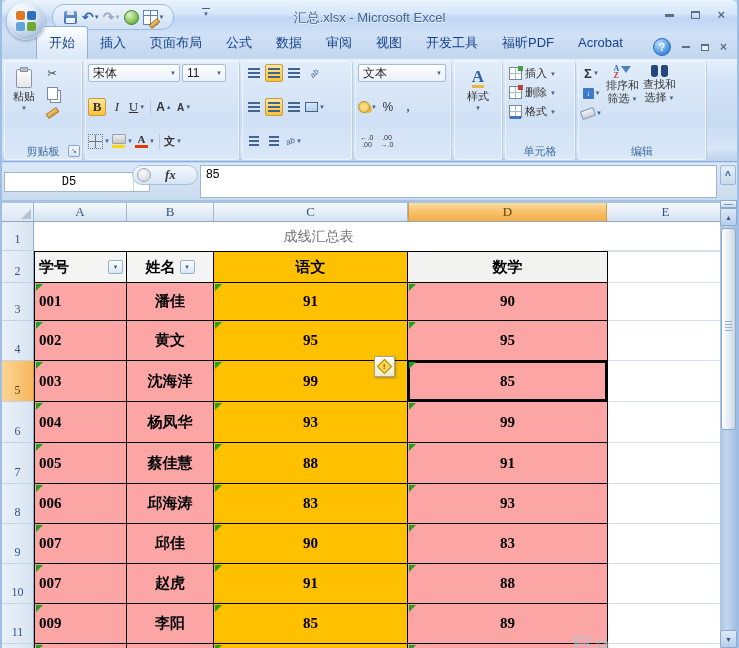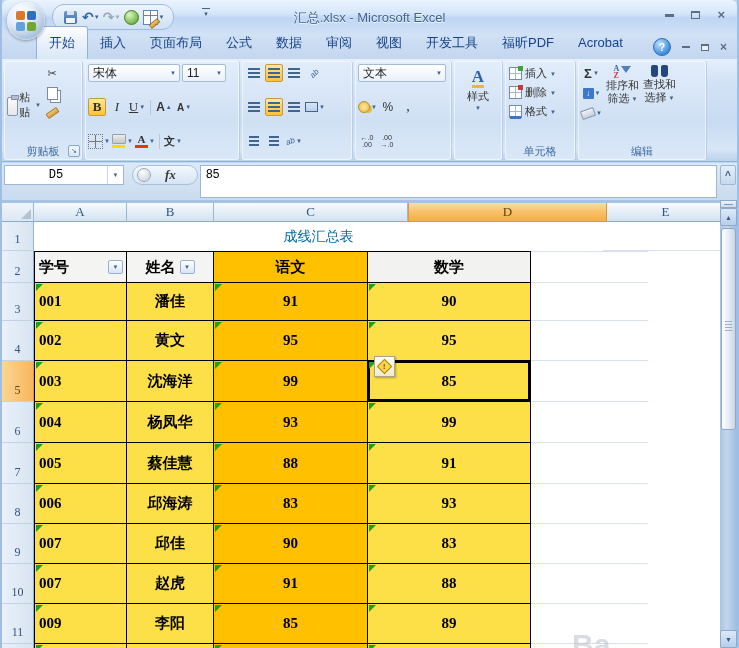--- a/index.html
+++ b/index.html
@@ -68,21 +68,21 @@
   .launcher{position:absolute;right:2px;bottom:3px;width:10px;height:10px;border:1px solid #8AA6C8;border-radius:2px;
     font-size:7px;line-height:9px;text-align:center;color:#44628E;background:linear-gradient(#F2F7FC,#D9E6F3);}
   .rrow{display:flex;align-items:center;gap:2px;margin-bottom:16px;}
   .sbtn{display:flex;align-items:center;justify-content:center;gap:1px;min-width:18px;height:18px;border-radius:2px;
     font-size:11px;color:#333;}
   .sbtn.on{background:linear-gradient(#FFE9A8,#FFD464 45%,#FFC23A);border:1px solid #C79A3C;box-sizing:border-box;}
   .rsel{background:linear-gradient(#FFFFFF,#EAF1FA);border:1px solid #A5BCD6;border-radius:2px;height:18px;
     display:flex;align-items:center;font-size:12px;padding:0 3px 0 4px;box-sizing:border-box;justify-content:space-between;color:#222;}
   .vdiv{width:1px;height:15px;background:#B6C7DC;margin:0 2px;}
 
-  .paste-big{width:34px;display:flex;flex-direction:row;align-items:center;gap:1px;padding-top:2px;font-size:11px;color:#333;}
+  .paste-big{width:34px;display:flex;flex-direction:column;align-items:center;gap:1px;padding-top:2px;font-size:11px;color:#333;}
   .ic-clip{width:14px;height:17px;border:1px solid #8A94A8;border-radius:2px;background:linear-gradient(#FDFDFD,#E6E6EA);position:relative;margin-top:3px;}
   .ic-clip::before{content:"";position:absolute;left:3px;top:-3px;width:6px;height:3px;background:#B8BECD;border:1px solid #8A94A8;}
   .clipcol{display:flex;flex-direction:column;gap:2px;margin-left:2px;}
   .glyph-cut{font-size:11px;color:#444;}
   .ic-copy{width:9px;height:11px;border:1px solid #7A8AA0;background:#fff;box-shadow:3px 3px 0 -1px #fff,3px 3px 0 0 #7A8AA0;}
   .ic-brush{width:11px;height:4px;background:linear-gradient(#F5C873,#D99A33);border:1px solid #A8761F;border-radius:1px;transform:rotate(-35deg);}
 
   .bold-b{font-family:"Liberation Serif",serif;font-weight:700;font-size:13px;}
   .ital-i{font-family:"Liberation Serif",serif;font-style:italic;font-size:13px;}
   .und-u{font-family:"Liberation Serif",serif;font-size:13px;text-decoration:underline;}
@@ -129,21 +129,21 @@
   .az-a{color:#2E62A8;} .az-z{color:#C23C3C;}
   .funl{width:0;height:0;border:5px solid transparent;border-top:7px solid #4F81BD;margin-left:2px;}
   .bino{width:17px;height:12px;position:relative;margin-bottom:1px;}
   .bino::before,.bino::after{content:"";position:absolute;top:0;width:7px;height:12px;background:#24477C;border-radius:2px 2px 3px 3px;}
   .bino::before{left:0;} .bino::after{right:0;}
   .lblline{display:flex;align-items:center;gap:2px;}
 
   
   .fbar{position:absolute;left:0;right:0;top:163px;height:37px;
     background:linear-gradient(#DCE9F8,#C9DBEE);border-bottom:3px solid #A7C3E4;box-sizing:content-box;}
-  .namebox{position:absolute;left:2px;top:2px;width:120px;height:20px;background:#fff;border:1px solid #9EB6CE;
+  .namebox{position:absolute;left:2px;top:9px;width:146px;height:20px;background:#fff;border:1px solid #9EB6CE;
     box-sizing:border-box;display:flex;align-items:center;}
   .namebox .nb-text{flex:1;text-align:center;font-size:12px;font-family:"Liberation Mono","DejaVu Sans Mono",monospace;color:#000;}
   .nb-dd{width:15px;height:18px;display:flex;align-items:center;justify-content:center;border-left:1px solid #C9D6E4;}
   .fxpill{position:absolute;left:130px;top:2px;width:66px;height:20px;border-radius:10px;
     background:linear-gradient(#F2F8FE,#D6E4F4);border:1px solid #A9C0DC;box-sizing:border-box;display:flex;align-items:center;}
   .fxcircle{width:12px;height:12px;margin-left:4px;border-radius:50%;background:radial-gradient(circle at 35% 30%,#FDFDFE,#C7CFD8);border:1px solid #9AA8B8;}
   .fxlabel{margin-left:14px;font-family:"Liberation Serif",serif;font-style:italic;font-weight:700;font-size:13px;color:#3A3A3A;}
   .ffield{position:absolute;left:198px;top:2px;right:20px;height:33px;background:#fff;border:1px solid #9EB6CE;
     box-sizing:border-box;font-size:12px;font-family:"Liberation Sans",sans-serif;padding:1px 0 0 5px;color:#000;}
   .fcollapse{position:absolute;right:1px;top:2px;width:16px;height:20px;display:flex;align-items:center;justify-content:center;
@@ -163,28 +163,28 @@
   .ch-d{width:199px;background:linear-gradient(#FCDDA0,#F8C06A 50%,#F5AE45);border-left:1px solid #D99A3C;
     border-right:1px solid #D99A3C;color:#5C4310;}
   .row{display:flex;}
   .h29{height:29px;} .h32{height:32px;} .h38{height:38px;} .h40{height:40px;} .h41{height:41px;} .h4{height:5px;}
   .rh{width:32px;flex:none;box-sizing:border-box;background:linear-gradient(to right,#E9F1FA,#D8E4F1);
     border-right:1px solid #92AECB;border-bottom:1px solid #C3D2E2;display:flex;align-items:flex-end;justify-content:center;
     padding-bottom:3px;font-family:"Liberation Serif","DejaVu Serif",serif;font-size:12px;color:#33557F;}
   .rh.selrh{background:linear-gradient(to right,#FBD693,#F7B65D);border-right:1px solid #D99A3C;color:#5C4310;}
   .cell{flex:none;box-sizing:border-box;position:relative;display:flex;align-items:center;justify-content:center;
     font-family:"Liberation Serif","DejaVu Serif",serif;font-weight:700;font-size:15px;color:#000;
-    border-right:1px solid #000;border-bottom:1px solid #000;background:#fde047;}
+    border-right:1px solid #000;border-bottom:1px solid #000;background:#fca5a5;}
   .c-id{width:93px;border-left:1px solid #000;justify-content:flex-start;padding-left:4px;}
   .c-name{width:87px;}
-  .c-chn{width:154px;background:#FFC000;}
-  .c-math{width:163px;}
+  .c-chn{width:194px;background:#FFC000;}
+  .c-math{width:200px;}
   .c-e{width:117px;border-right:none;border-bottom:1px solid #D9E0EB;background:#fff;font-weight:400;}
   .titlecell{width:573px;box-sizing:border-box;background:#fff;display:flex;align-items:center;justify-content:center;
-    font-family:"Liberation Serif","DejaVu Serif",serif;font-size:14px;color:#0369a1;}
+    font-family:"Liberation Serif","DejaVu Serif",serif;font-size:14px;color:#737373;}
   .hc{border-top:1px solid #000;}
   .hc.c-id{background:#F4F4F2;justify-content:space-between;padding:0 3px 0 4px;}
   .hc.c-name{background:#F4F4F2;gap:4px;}
   .hc.c-chn{background:#FFC000;}
   .hc.c-math{background:#F2F2F0;}
   .hc.c-e{border-top:1px solid #D9E0EB;}
   .fbtn{width:15px;height:14px;flex:none;background:linear-gradient(#FDFEFF,#D9E6F4);border:1px solid #98B1D1;
     border-radius:2px;font-size:6px;color:#2B4C77;display:flex;align-items:center;justify-content:center;box-sizing:border-box;}
   .gt::before{content:"";position:absolute;left:1px;top:1px;border-top:7px solid #1FA11F;border-right:7px solid transparent;z-index:2;}
   .sel{box-shadow:inset 0 0 0 2px #000;}

